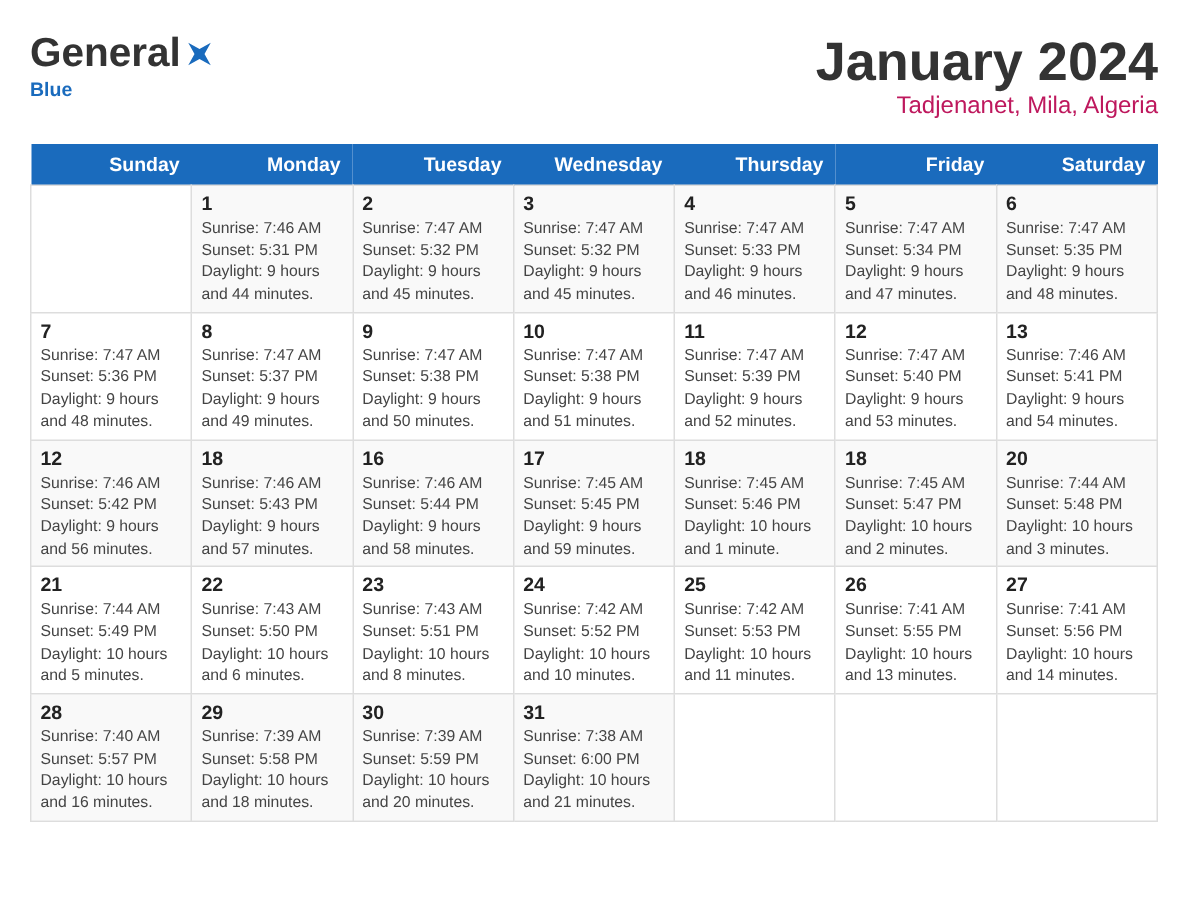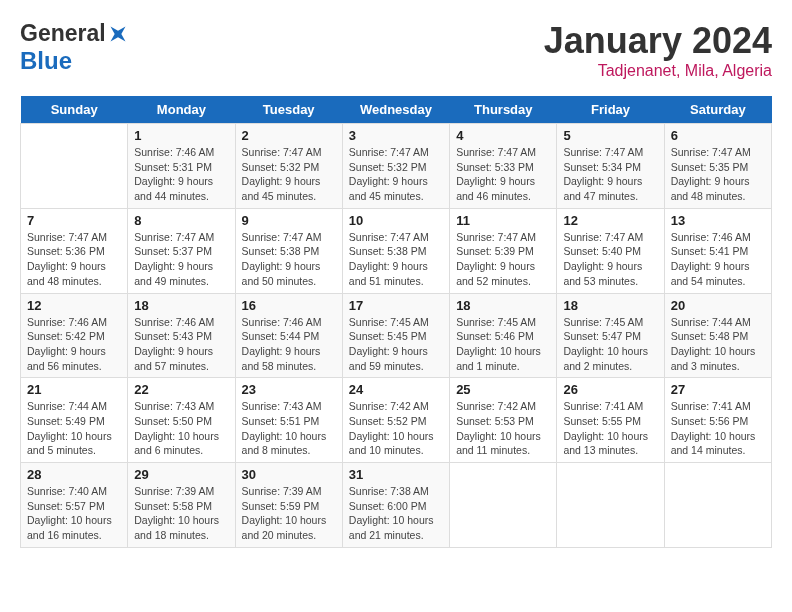--- a/index.html
+++ b/index.html
@@ -19,26 +19,26 @@
     .logo {
       display: flex;
       flex-direction: column;
       align-items: flex-start;
     }
     .logo-text {
       display: flex;
       align-items: center;
     }
     .logo-general {
-      font-size: 23px;
+      font-size: 27px;
       font-weight: bold;
       color: #333;
     }
     .logo-blue {
-      font-size: 24px;
+      font-size: 13px;
       font-weight: bold;
       color: #1a6bbd;
     }
     .logo-icon {
       width: 20px;
       height: 20px;
       margin-left: 2px;
     }
     .title-section {
       text-align: right;
@@ -53,21 +53,21 @@
       color: #be185d;
     }
     table {
       width: 100%;
       border-collapse: collapse;
       font-size: 11px;
     }
     thead tr th {
       background-color: #1a6bbd;
       color: #fff;
-      text-align: center;
+      text-align: right;
       padding: 6px 8px;
       font-size: 13px;
       font-weight: bold;
     }
     tbody tr td {
       border: 1px solid #ddd;
       vertical-align: top;
       padding: 4px 6px;
       width: calc(100% / 7);
       height: 80px;

